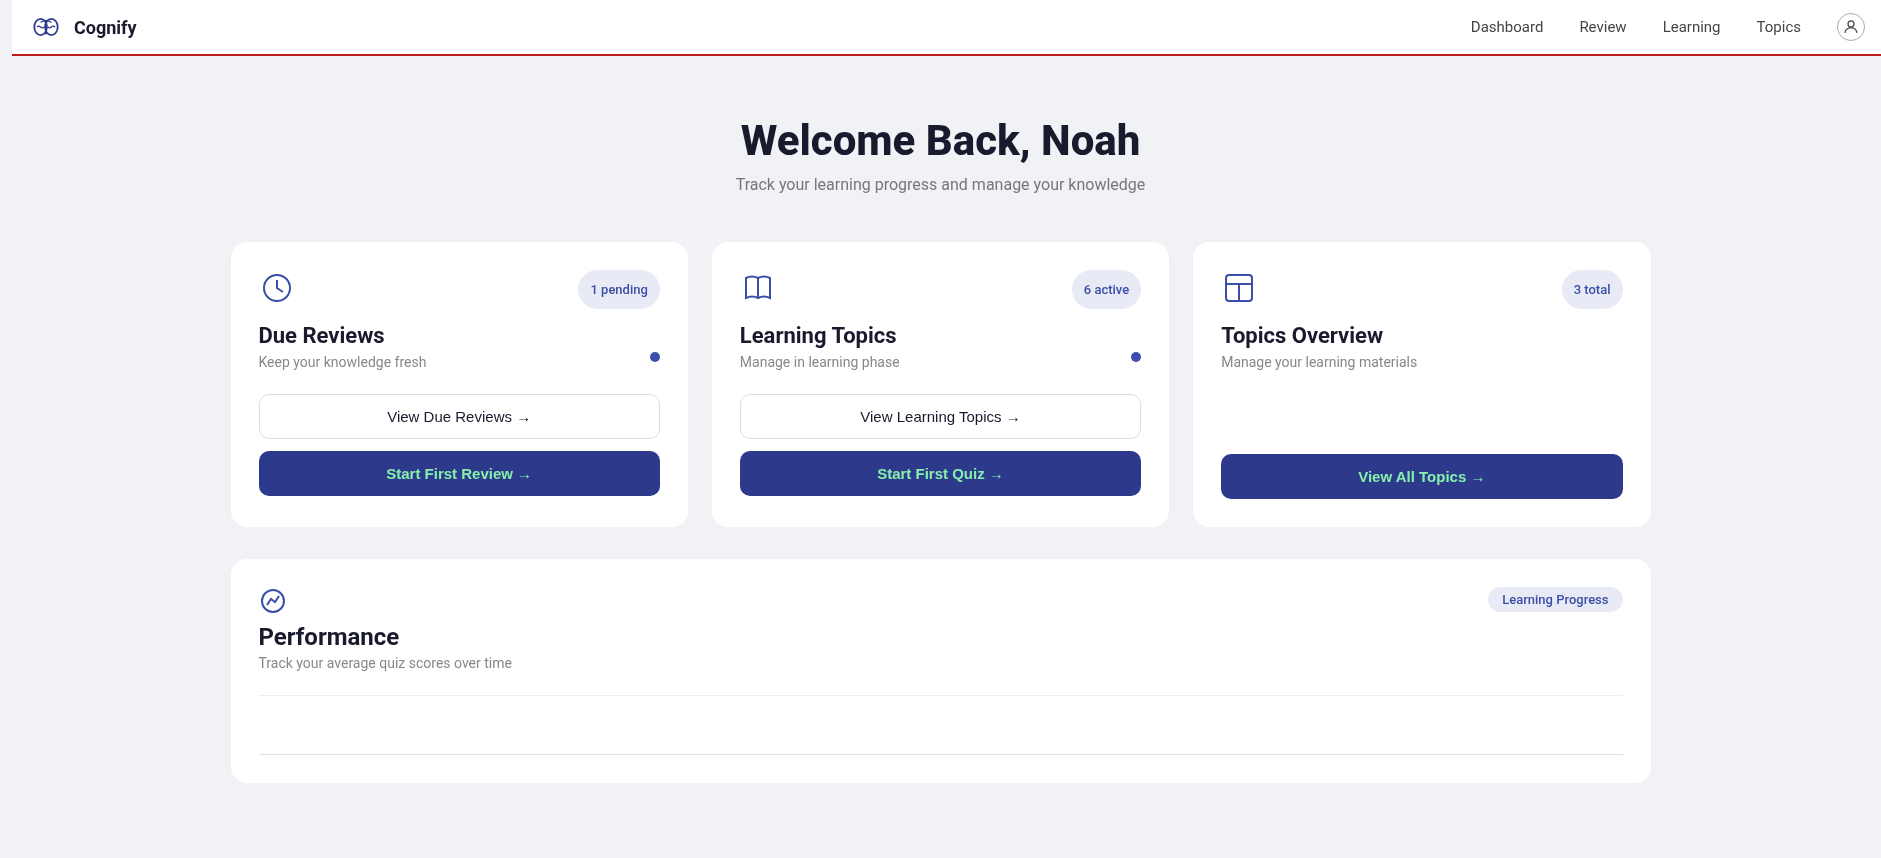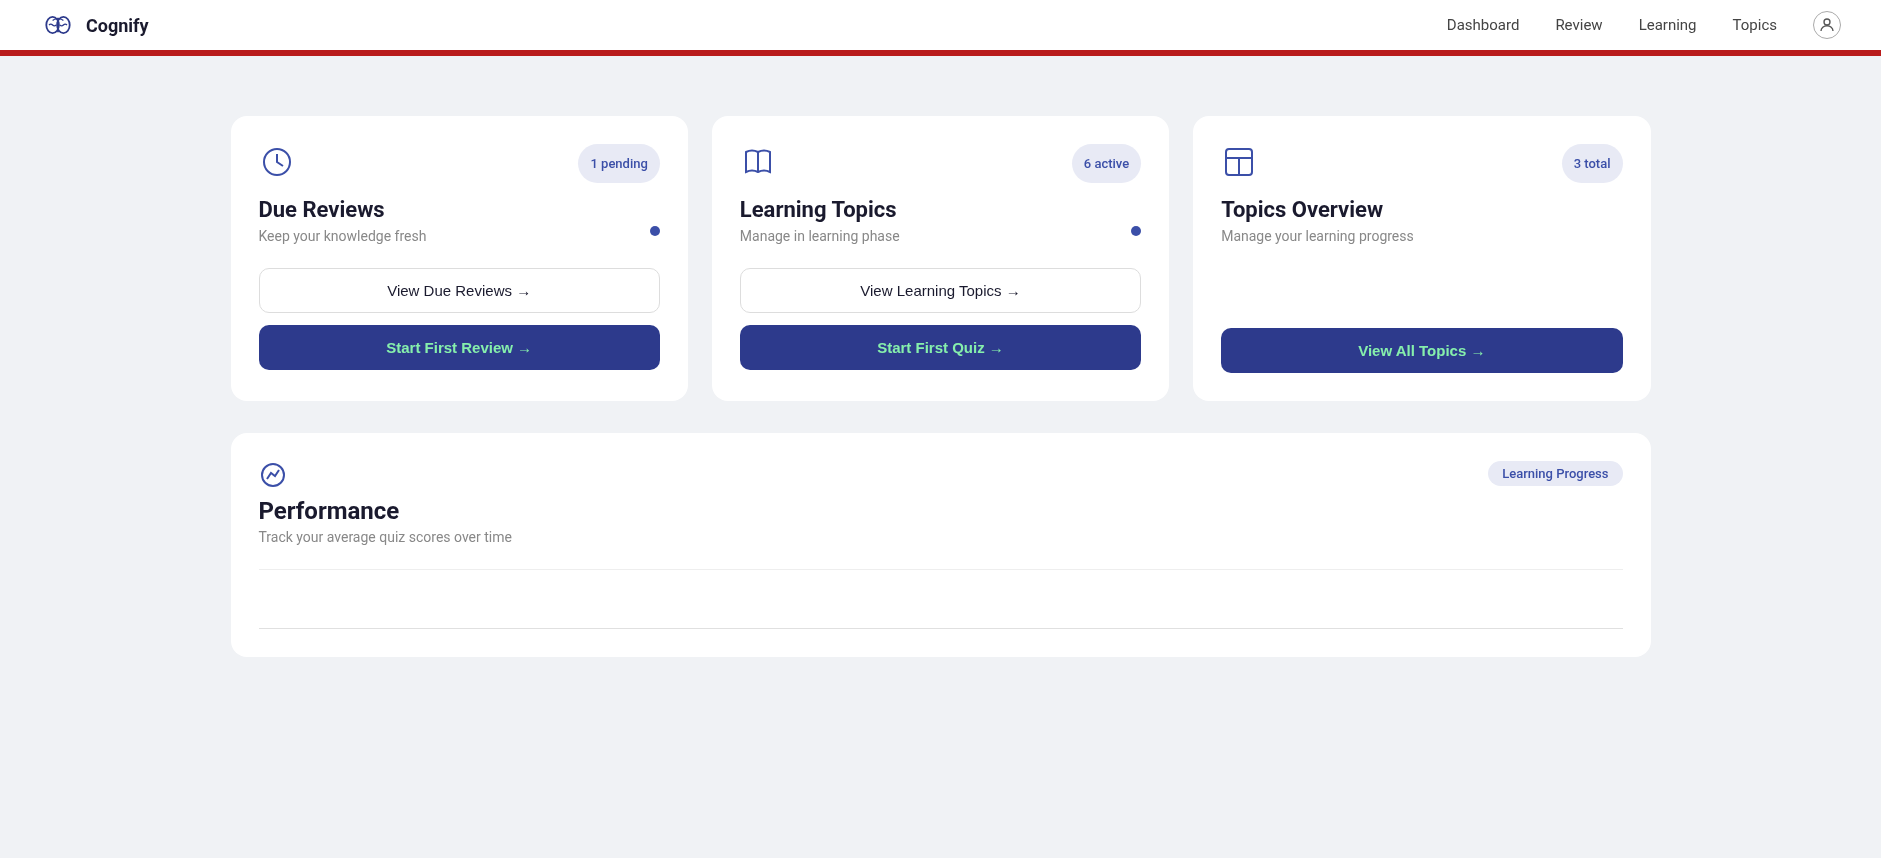--- a/index.html
+++ b/index.html
@@ -14,23 +14,24 @@
       min-height: 858px;
       color: #1a1a2e;
     }
 
     
     .navbar {
       background-color: #ffffff;
       display: flex;
       align-items: center;
       justify-content: space-between;
-      padding: 0 40px;
+      padding: 0 16px;
       height: 56px;
-      border-bottom: 6px solid #b91c1c;
+      border-bottom: 2px solid #b91c1c;
+      margin-left: 12px;
     }
 
     .navbar-brand {
       display: flex;
       align-items: center;
       gap: 10px;
       font-weight: 700;
       font-size: 18px;
       color: #1a1a2e;
     }
@@ -273,20 +274,24 @@
       <svg width="18" height="18" viewBox="0 0 24 24" fill="none" stroke="currentColor" stroke-width="1.8">
         <circle cx="12" cy="8" r="4"></circle>
         <path d="M4 20c0-4 3.6-7 8-7s8 3 8 7"></path>
       </svg>
     </div>
   </div>
 </nav>
 
 <div class="main-content">
 
+  <div class="hero">
+    <h1 class="hero-title">Welcome Back, Noah</h1>
+    <p class="hero-subtitle">Track your learning progress and manage your knowledge</p>
+  </div>
 
   <div class="cards-row">
 
     <div class="card">
       <div class="card-header">
         <svg class="card-icon" viewBox="0 0 36 36" fill="none" stroke="#3b4fa8" stroke-width="2">
           <circle cx="18" cy="18" r="13"></circle>
           <polyline points="18,10 18,18 24,22"></polyline>
         </svg>
         <span class="card-badge">1 pending</span>
@@ -316,21 +321,21 @@
     <div class="card">
       <div class="card-header">
         <svg class="card-icon" viewBox="0 0 36 36" fill="none" stroke="#3b4fa8" stroke-width="2">
           <rect x="5" y="5" width="26" height="26" rx="3"></rect>
           <line x1="5" y1="14" x2="31" y2="14"></line>
           <line x1="18" y1="14" x2="18" y2="31"></line>
         </svg>
         <span class="card-badge">3 total</span>
       </div>
       <div class="card-title">Topics Overview</div>
-      <div class="card-subtitle">Manage your learning progress</div>
+      <div class="card-subtitle">Manage your learning materials</div>
       <div style="flex:1; min-height: 60px;"></div>
       <button class="card-primary-btn card-single-btn">View All Topics →</button>
     </div>
 
   </div>
 
   <div class="performance-section">
     <div class="perf-header">
       <svg width="28" height="28" viewBox="0 0 28 28" fill="none" stroke="#3b4fa8" stroke-width="2">
         <circle cx="14" cy="14" r="11"></circle>

